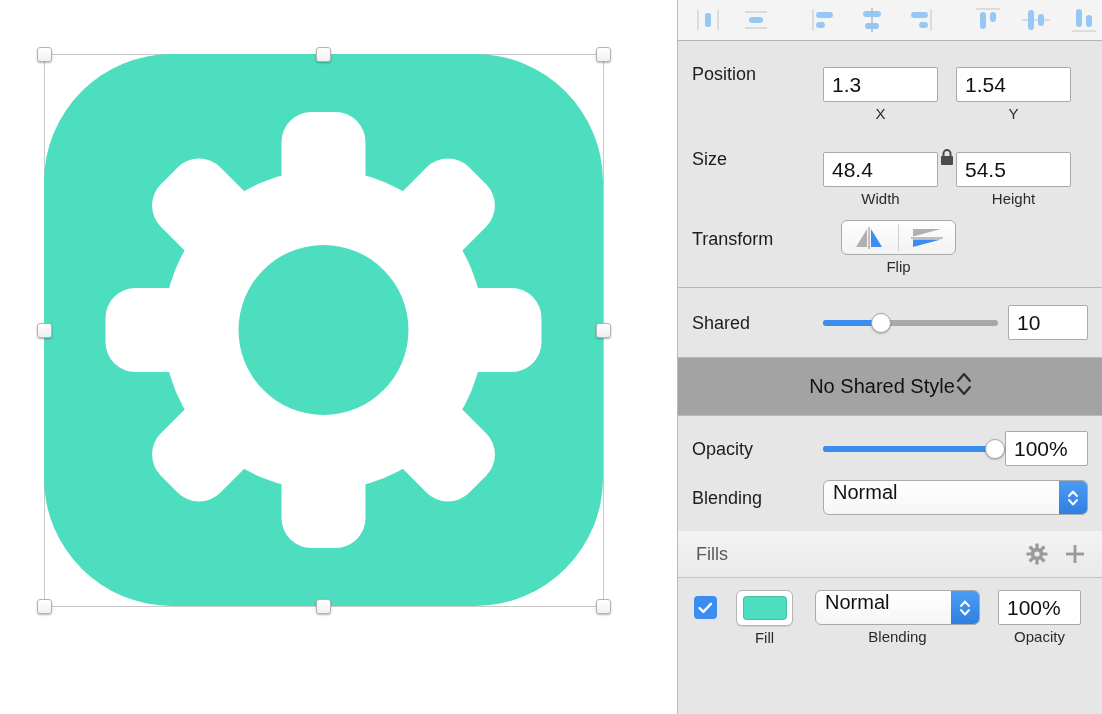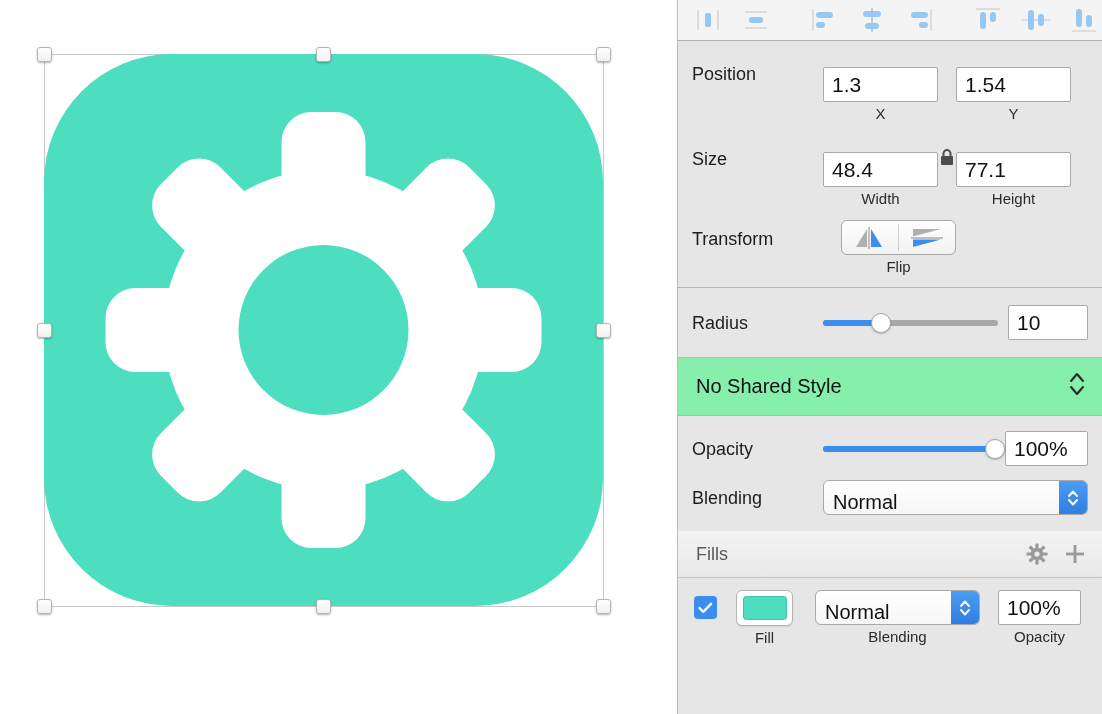--- a/index.html
+++ b/index.html
@@ -162,38 +162,38 @@
     margin-top: -10px; margin-left: -10px;
     background: #ffffff;
     border: 1px solid #a5a5a5;
     border-radius: 50%;
     box-shadow: 0 1px 2px rgba(0,0,0,0.25);
   }
 
   
   .shared-style {
     height: 59px;
-    background: #86efac;
+    background: #a3a3a3;
     display: flex;
     align-items: center;
-    justify-content: space-between;
+    justify-content: center;
     padding: 0 16px 0 18px;
     border-top: 1px solid #b8b8b8;
     border-bottom: 1px solid #b8b8b8;
   }
   .shared-style-label { font-size: 20px; color: #111; }
 
   
   .popup {
     height: 35px;
     background: linear-gradient(180deg,#ffffff 0%,#f6f6f6 100%);
     border: 1px solid #a9a9a9;
     border-radius: 6px;
     display: flex;
-    align-items: flex-end;
+    align-items: flex-start;
     overflow: hidden;
   }
   .popup-text {
     flex: 1;
     font-size: 20px;
     padding-left: 9px;
     color: #111;
     white-space: nowrap;
   }
   .popup-stepper {
@@ -370,21 +370,21 @@
         <div class="num-input w115">48.4</div>
         <div class="sub-label">Width</div>
       </div>
       <div class="lock-icon">
         <svg width="14" height="17" viewBox="0 0 14 17">
           <path d="M3.5 7 V4.6 A3.5 3.5 0 0 1 10.5 4.6 V7" stroke="#4c4c4c" stroke-width="2" fill="none"></path>
           <rect x="1" y="7" width="12" height="9" rx="1" fill="#4c4c4c"></rect>
         </svg>
       </div>
       <div class="field-col">
-        <div class="num-input w115">77.1</div>
+        <div class="num-input w115">54.5</div>
         <div class="sub-label">Height</div>
       </div>
     </div>
 
     <div class="row" style="padding-top:13px;padding-bottom:12px;">
       <div class="row-label">Transform</div>
       <div class="lock-icon" style="width:18px"></div>
       <div class="field-col">
         <div class="flip-group">
           <div class="flip-btn">
@@ -403,21 +403,21 @@
             </svg>
           </div>
         </div>
         <div class="sub-label">Flip</div>
       </div>
     </div>
 
     <div class="hr"></div>
 
     <div class="row" style="padding-top:17px;padding-bottom:17px;align-items:center;">
-      <div class="row-label" style="padding-top:0;">Radius</div>
+      <div class="row-label" style="padding-top:0;">Shared</div>
       <div class="slider-wrap">
         <div class="slider-track">
           <div class="slider-fill" id="radius-fill" style="width: 33%;"></div>
           <div class="slider-knob" id="radius-knob" style="left: 33%;"></div>
         </div>
       </div>
       <div class="num-input" style="width:80px;">10</div>
     </div>
 
     <div class="shared-style">

